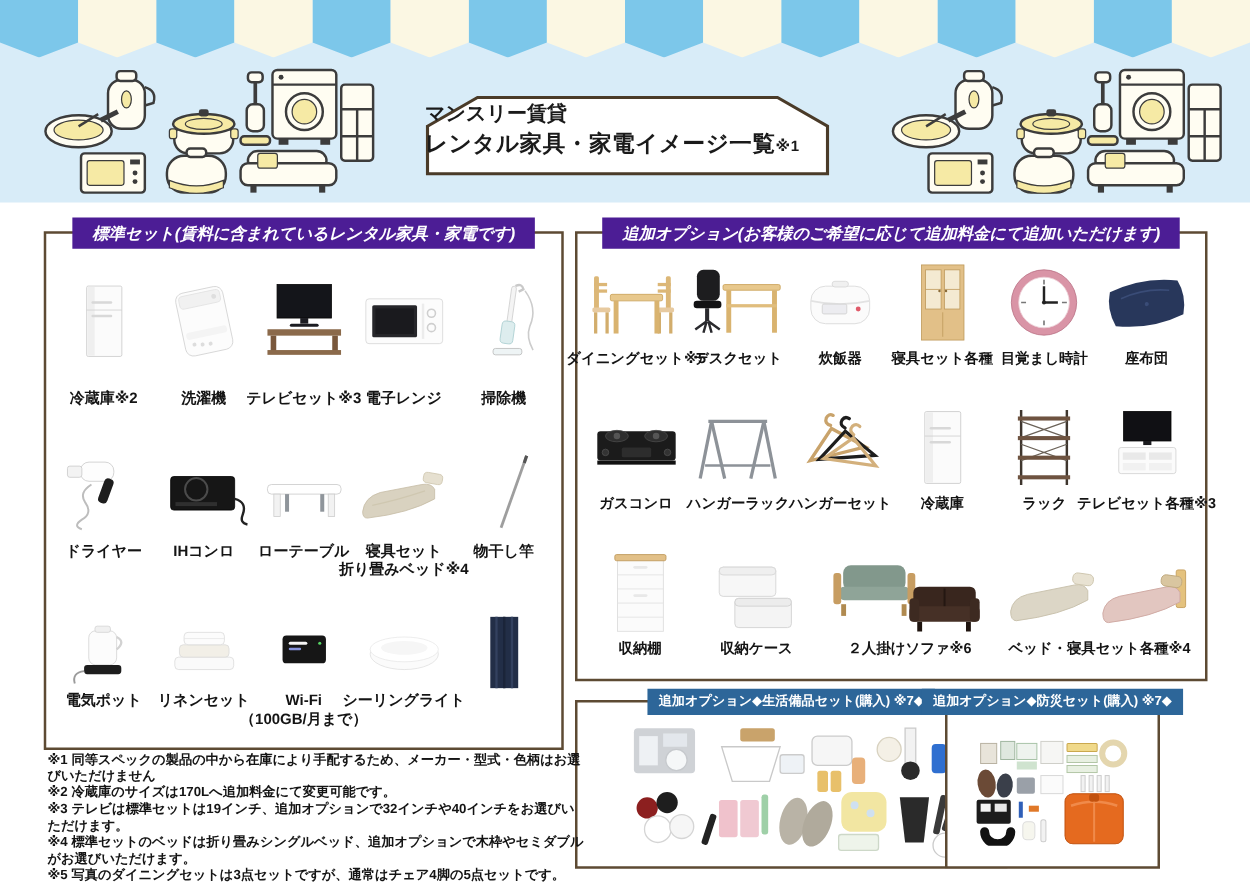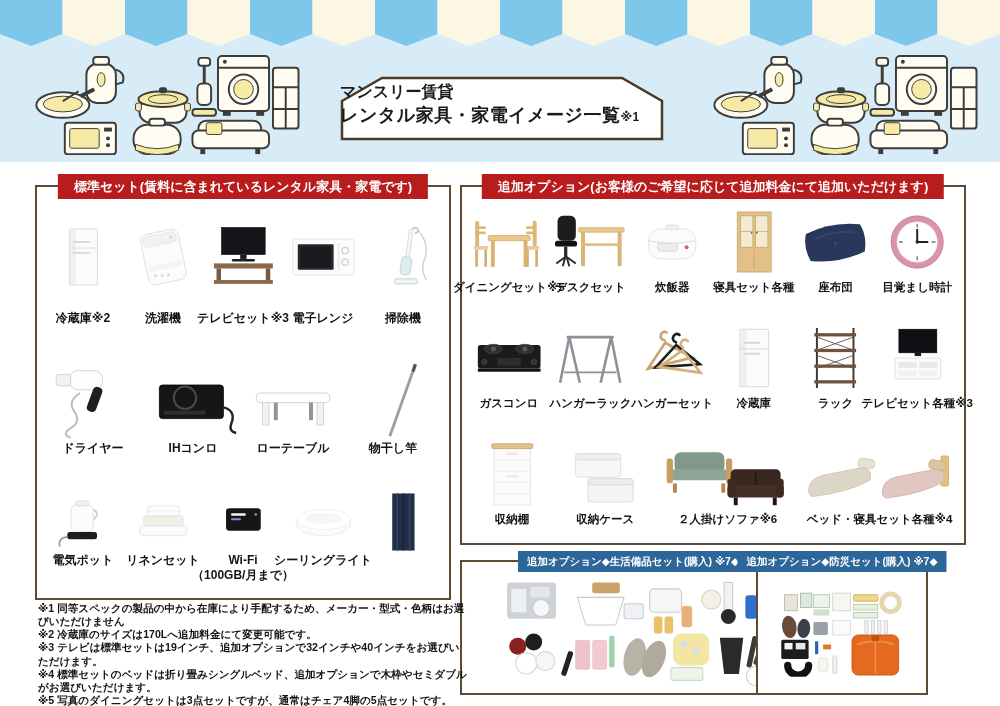--- a/index.html
+++ b/index.html
@@ -13,22 +13,22 @@
   
   .plaque{position:absolute;left:340px;top:75px;width:324px;height:67px;}
   .plaque svg{position:absolute;left:0;top:0;width:100%;height:100%;}
   .plaque .txt{position:absolute;left:0;top:7px;width:100%;text-align:left;font-weight:bold;color:#1a1a1a;}
   .plaque .t1{font-size:16px;line-height:1.3;}
   .plaque .t2{font-size:18px;line-height:1.4;letter-spacing:.5px;}
   .plaque .note{font-size:12px;font-weight:bold;}
   
   .panel{position:absolute;background:#fff;border:2px solid #5d4a33;box-sizing:border-box;}
   .panel-header{position:absolute;top:-13px;left:50%;transform:translateX(-50%);
-    background:#b91c1c;color:#fff;font-weight:bold;font-size:13px;line-height:1;
-    padding:6px 16px;white-space:nowrap;}
+    background:#4c1d95;color:#fff;font-weight:bold;font-size:13px;line-height:1;
+    padding:6px 16px;white-space:nowrap;font-style:italic;}
   #std-panel{left:35px;top:185px;width:416px;height:415px;}
   #opt-panel{left:460px;top:185px;width:506px;height:360px;}
   .rows{display:flex;flex-direction:column;height:100%;box-sizing:border-box;padding:16px 6px 16px;justify-content:space-between;}
   .row{display:flex;}
   .cell{flex:1;display:flex;flex-direction:column;align-items:center;min-width:0;}
   .img{width:100%;display:flex;align-items:flex-end;justify-content:center;}
   .img svg{width:96%;height:100%;}
   .lbl{font-weight:bold;font-size:12px;line-height:1.2;text-align:center;white-space:nowrap;}
   #opt-panel .lbl{font-size:11.5px;}
   .lbl span{display:block;}
@@ -545,20 +545,31 @@
                 <use href="#s-lowtable"></use>
               </svg>
             </div>
             <div class="lbl">
               <span>ローテーブル</span>
             </div>
           </div>
         <div class="cell">
             <div class="img h84">
               <svg viewBox="0 0 120 100">
+                <use href="#s-bedding"></use>
+              </svg>
+            </div>
+            <div class="lbl">
+              <span>寝具セット</span>
+              <span>折り畳みベッド※4</span>
+            </div>
+          </div>
+        <div class="cell">
+            <div class="img h84">
+              <svg viewBox="0 0 120 100">
                 <use href="#s-pole"></use>
               </svg>
             </div>
             <div class="lbl">
               <span>物干し竿</span>
             </div>
           </div>
       </div>
       <div class="row">
         <div class="cell">
@@ -653,35 +664,35 @@
                 <use href="#s-cupboard"></use>
               </svg>
             </div>
             <div class="lbl">
               <span>寝具セット各種</span>
             </div>
           </div>
         <div class="cell">
             <div class="img h80">
               <svg viewBox="0 0 120 100">
+                <use href="#s-clock"></use>
+              </svg>
+            </div>
+            <div class="lbl">
+              <span>目覚まし時計</span>
+            </div>
+          </div>
+        <div class="cell">
+            <div class="img h80">
+              <svg viewBox="0 0 120 100">
                 <use href="#s-zabuton"></use>
               </svg>
             </div>
             <div class="lbl">
               <span>座布団</span>
-            </div>
-          </div>
-        <div class="cell">
-            <div class="img h80">
-              <svg viewBox="0 0 120 100">
-                <use href="#s-clock"></use>
-              </svg>
-            </div>
-            <div class="lbl">
-              <span>目覚まし時計</span>
             </div>
           </div>
       </div>
       <div class="row">
         <div class="cell">
             <div class="img h80">
               <svg viewBox="0 0 120 100">
                 <use href="#s-gas"></use>
               </svg>
             </div>

